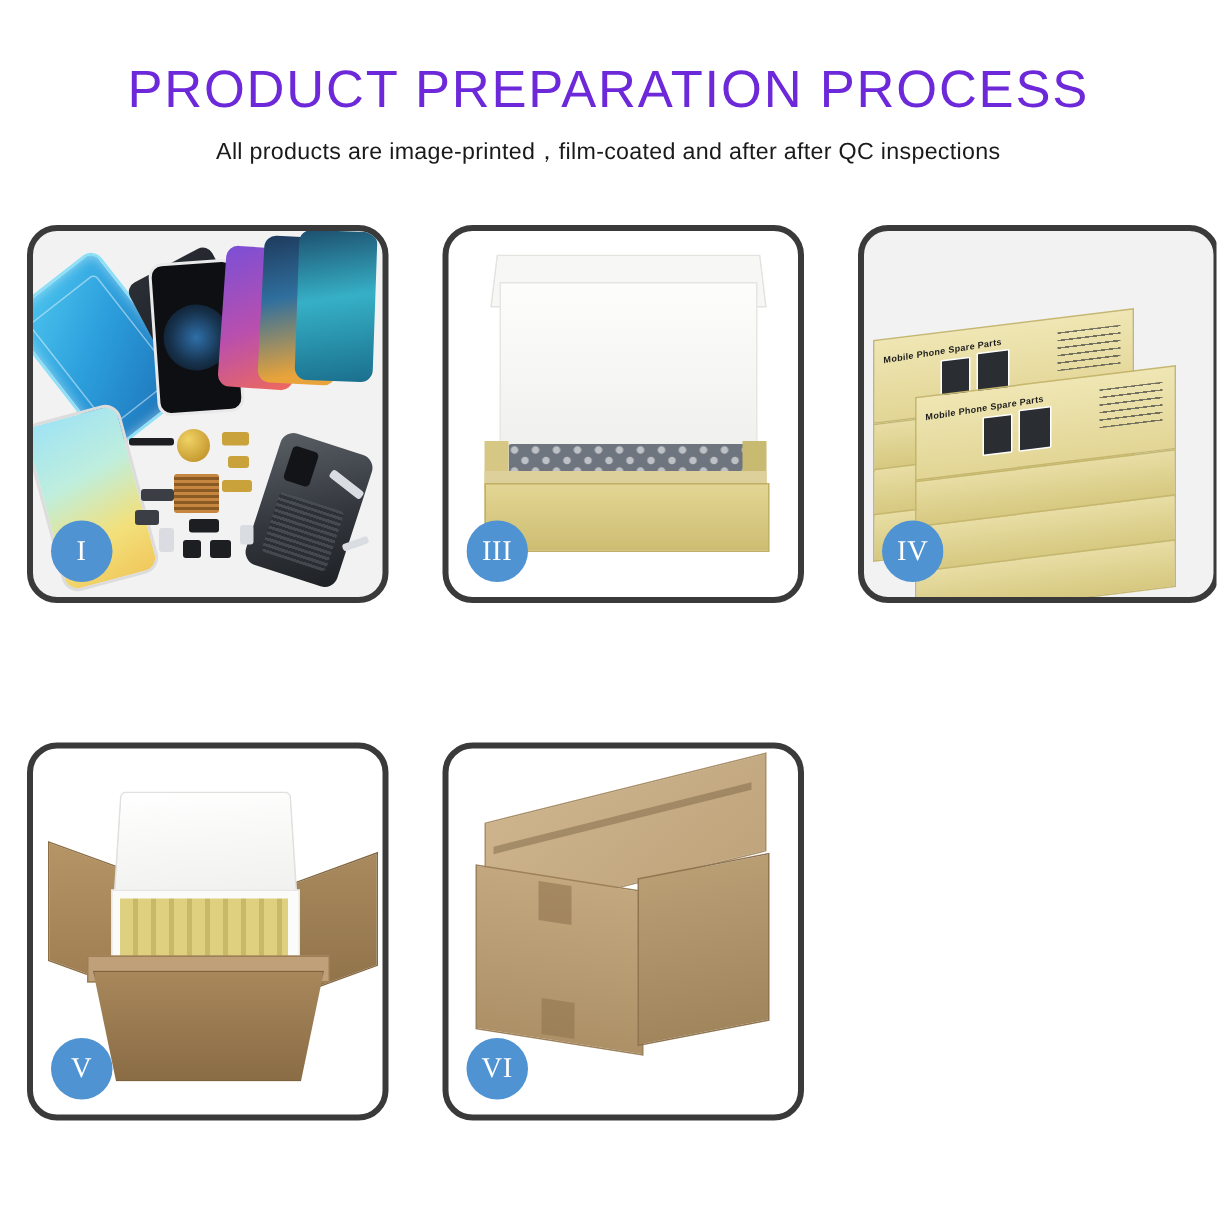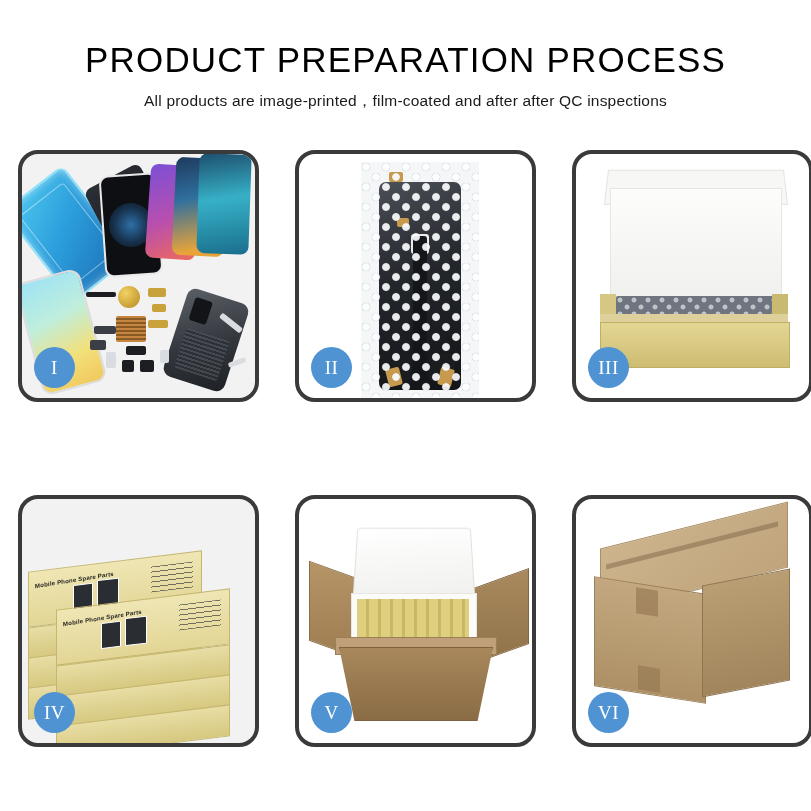--- a/index.html
+++ b/index.html
@@ -6,21 +6,21 @@
   body{
     width:811px;height:811px;background:#ffffff;
     font-family:"Liberation Sans", sans-serif;
     overflow:hidden;
   }
   .page{width:811px;height:811px;position:relative;background:#fff;}
 
   
   .header{padding-top:42px;text-align:center;}
   .title{
-    font-size:35px;letter-spacing:1.2px;color:#000000;
+    font-size:35px;letter-spacing:1.2px;color:#6d28d9;
     font-weight:400;line-height:1.05;white-space:nowrap;
   }
   .subtitle{
     margin-top:12px;font-size:15.5px;color:#1a1a1a;
     letter-spacing:.2px;white-space:nowrap;
   }
 
   
   .grid{
     position:absolute;left:18px;top:150px;
@@ -323,38 +323,20 @@
         <div class="sp w" style="left:84px;top:198px;width:10px;height:16px;"></div>
         <div class="sp b" style="left:100px;top:206px;width:12px;height:12px;"></div>
         <div class="sp b" style="left:118px;top:206px;width:14px;height:12px;"></div>
         <div class="sp w" style="left:138px;top:196px;width:9px;height:13px;"></div>
         <div class="sp w" style="left:196px;top:166px;width:26px;height:6px;transform:rotate(38deg);"></div>
         <div class="sp w" style="left:206px;top:206px;width:18px;height:5px;transform:rotate(-20deg);"></div>
       </div>
       <div class="badge">I</div>
     </div>
 
-    <div class="panel">
-      <div class="stage">
-        <div class="p2-wrap">
-          <div class="p2-inner">
-            <div class="p2-chip"></div>
-            <div class="p2-flex"></div>
-            <div class="p2-conn" style="left:6px;"></div>
-            <div class="p2-conn" style="right:6px;"></div>
-            <div class="p2-tab" style="left:8px;bottom:4px;width:14px;height:18px;transform:rotate(-14deg);"></div>
-            <div class="p2-tab" style="right:8px;bottom:4px;width:14px;height:18px;transform:rotate(14deg);"></div>
-          </div>
-          <div class="p2-tab" style="left:28px;top:10px;width:14px;height:10px;"></div>
-          <div class="p2-tab" style="left:36px;top:56px;width:12px;height:9px;"></div>
-          <div class="p2-bubbles"></div>
-        </div>
-      </div>
-      <div class="badge">II</div>
-    </div>
 
     <div class="panel">
       <div class="stage">
         <div class="p3-lidback"></div>
         <div class="p3-foam"></div>
         <div class="p3-bubble"></div>
         <div class="p3-lside"></div>
         <div class="p3-rside"></div>
         <div class="p3-rim"></div>
         <div class="p3-front"></div>

